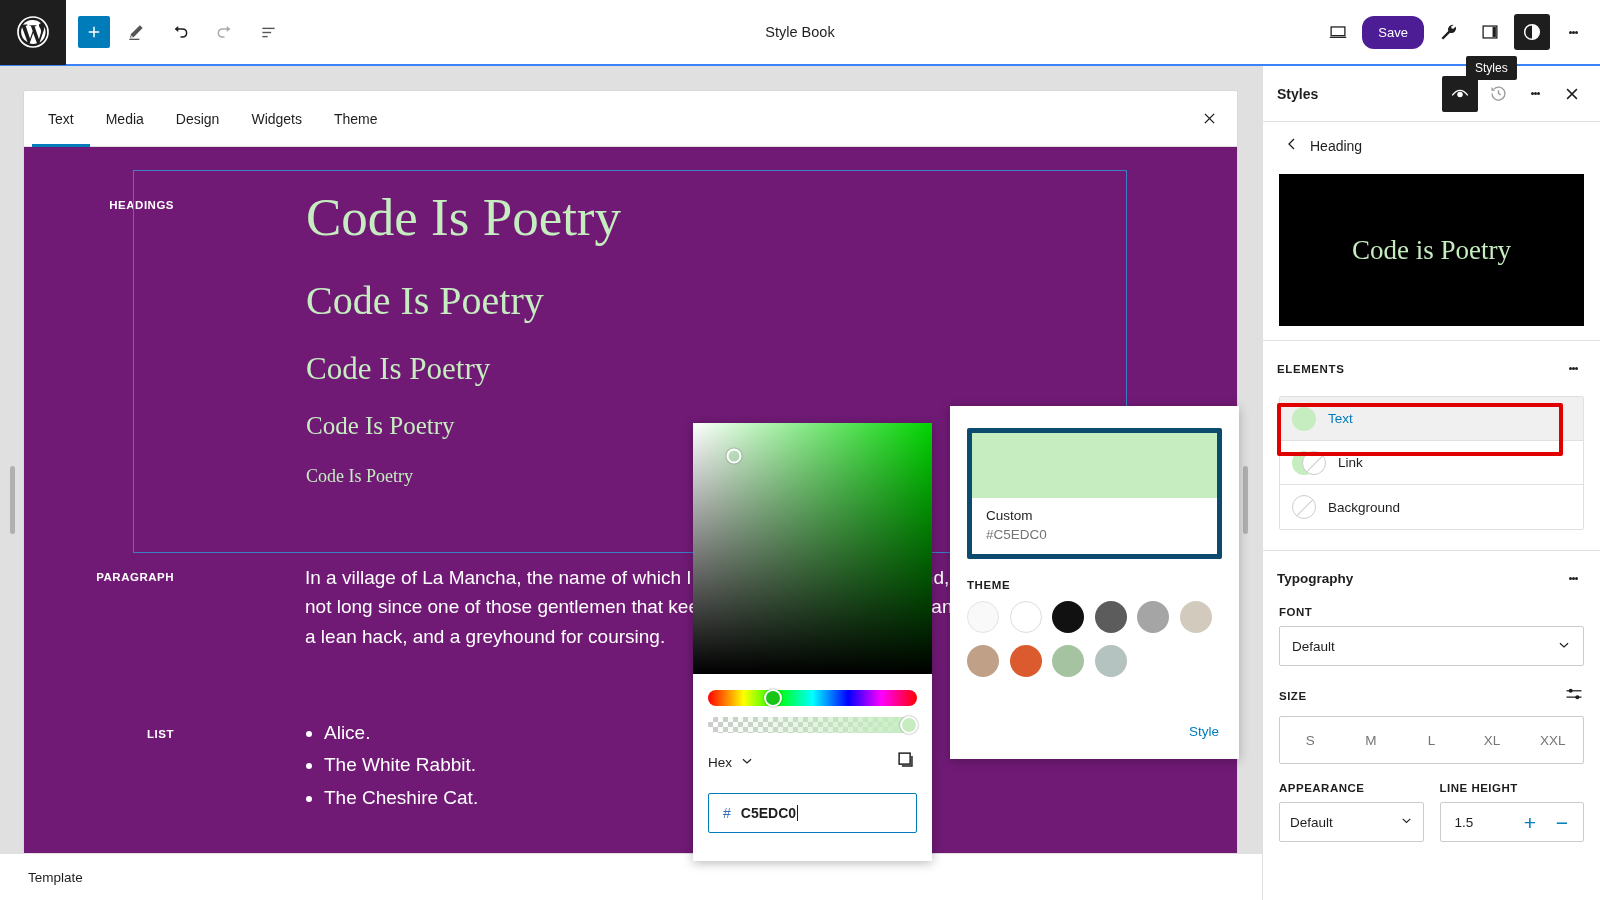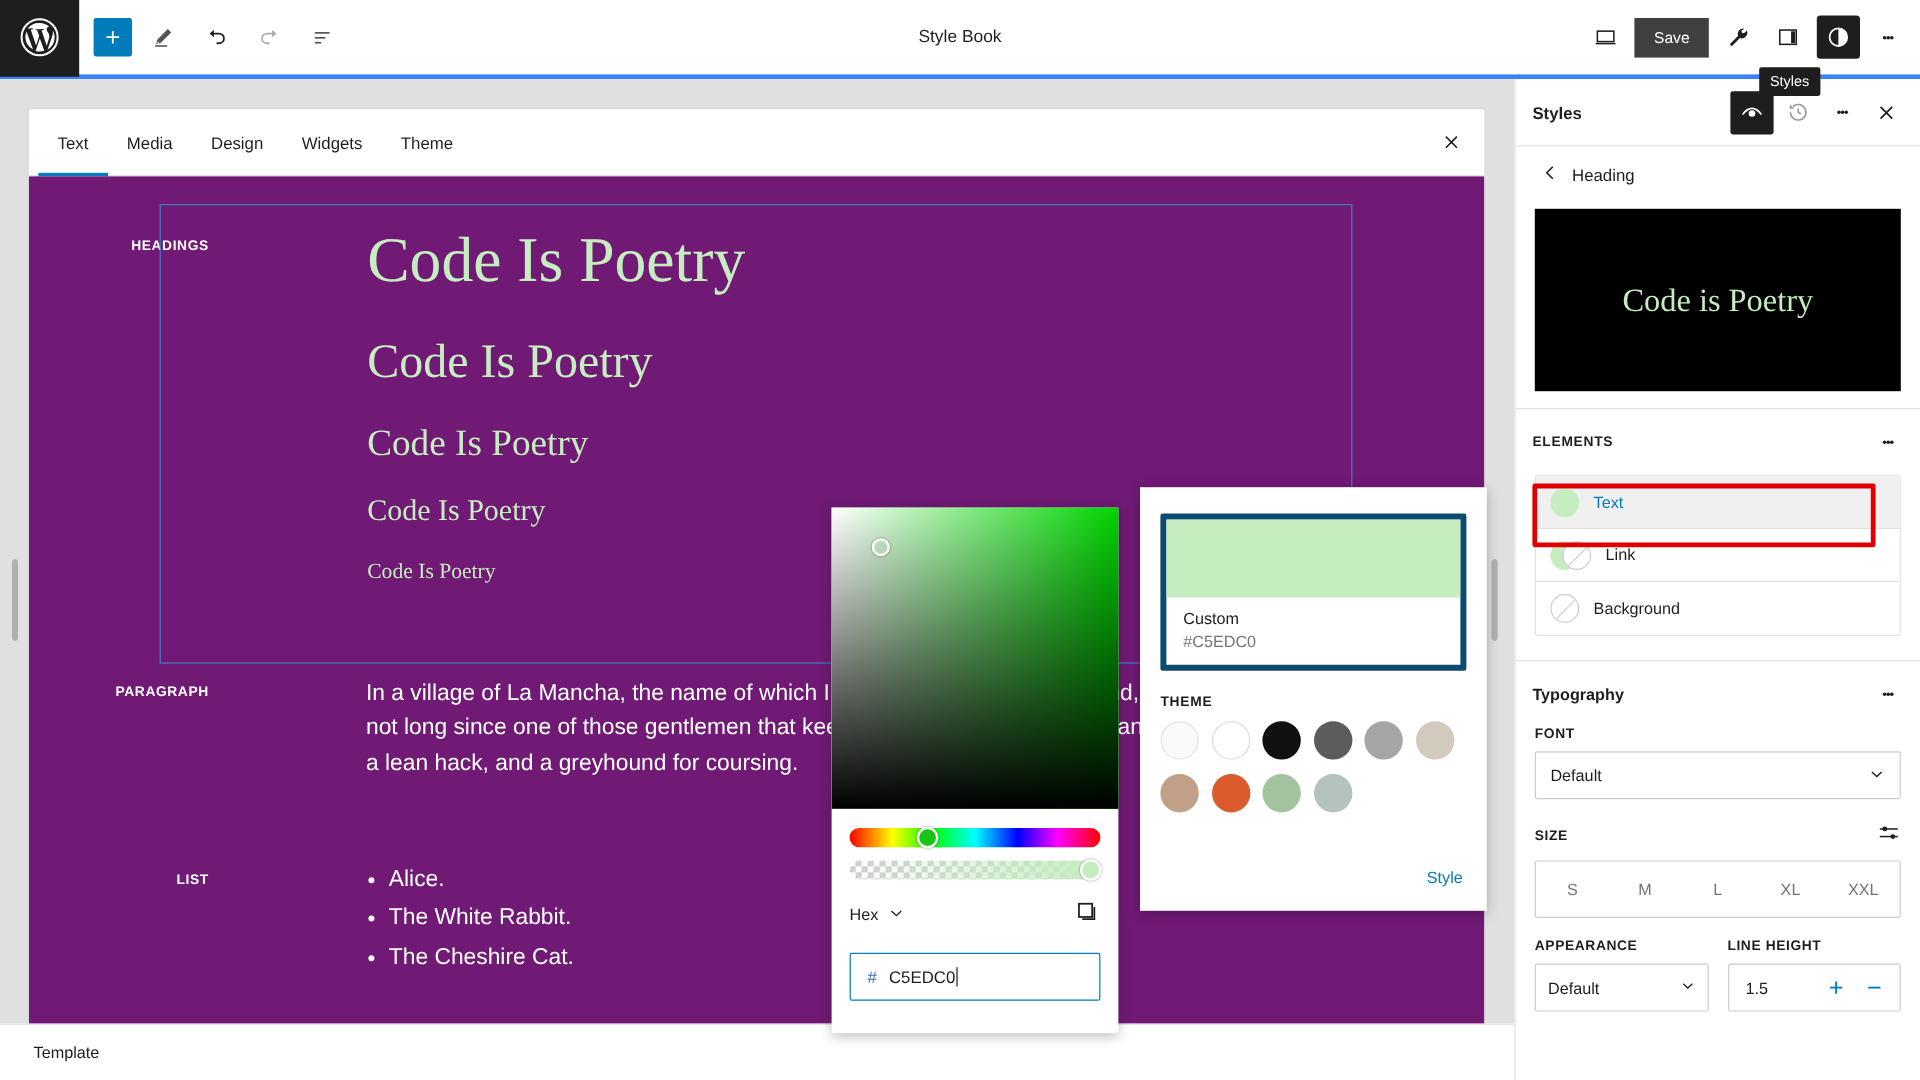--- a/index.html
+++ b/index.html
@@ -5,21 +5,21 @@
   * { box-sizing: border-box; margin: 0; padding: 0; }
   html, body {
     width: 1600px; height: 900px;
     font-family: "Liberation Sans", sans-serif;
     background: #fff; overflow: hidden;
   }
 
   
   .topbar {
     position: absolute; top: 0; left: 0; width: 1600px; height: 66px;
-    background: #fff; border-bottom: 4px solid #3b82f6;
+    background: #fff; border-bottom: 2px solid #3b82f6;
     display: flex; align-items: center;
   }
   .wp-logo-btn {
     width: 66px; height: 66px; background: #1e1e1e;
     display: flex; align-items: center; justify-content: center; flex: 0 0 66px;
   }
   .wp-logo-btn svg { display: block; }
   .tb-left { display: flex; align-items: center; gap: 8px; padding-left: 12px; }
   .tb-btn {
     width: 36px; height: 36px; border-radius: 2px;
@@ -29,21 +29,21 @@
   .tb-btn.add { background: #007cba; width: 32px; height: 32px; border-radius: 2px; }
   .tb-title {
     position: absolute; left: 0; right: 0; text-align: center;
     font-size: 14.5px; color: #1e1e1e; pointer-events: none;
   }
   .tb-right {
     margin-left: auto; display: flex; align-items: center; gap: 6px;
     padding-right: 10px; position: relative; z-index: 3;
   }
   .save-btn {
-    background: #404040; color: #fff; border: none; border-radius: 0;
+    background: #4c1d95; color: #fff; border: none; border-radius: 12px;
     font-size: 13px; font-family: inherit; padding: 9px 16px; cursor: pointer;
     font-weight: 400;
   }
   .tb-btn.active-dark {
     background: #1e1e1e; border-radius: 3px; width: 36px; height: 36px;
   }
   .kebab { width: 34px; height: 36px; display:flex; align-items:center; justify-content:center; cursor:pointer;}
   .kebab i { display:block; width:3px; height:3px; border-radius:50%; background:#1e1e1e; margin:1.4px 0; }
   .tooltip-styles {
     position: absolute; top: 56px; left: 1466px;
@@ -280,21 +280,21 @@
     display: flex; align-items: center; padding: 16px 15px 0 15px;
   }
   .hex-select { display: flex; align-items: center; gap: 8px; font-size: 13.5px; color:#1e1e1e; cursor:pointer;}
   .copy-btn { margin-left: auto; cursor: pointer; }
   .hex-input {
     margin: 18px 15px 0 15px; height: 40px; border: 1px solid #007cba;
     border-radius: 2px; display: flex; align-items: center; gap: 10px; padding-left: 14px;
     background: #fff;
   }
   .hex-input .hash { color: #3b6fb5; font-size: 14px; }
-  .hex-input .hexval { font-size: 14px; color: #1e1e1e; position: relative; }
+  .hex-input .hexval { font-size: 14px; color: #1e1e1e; position: relative; font-weight: bold; }
   .caret {
     display: inline-block; width: 1px; height: 16px; background: #1e1e1e;
     vertical-align: -3px; margin-left: 1px;
   }
 
   
   .palette {
     position: absolute; left: 950px; top: 406px; width: 289px; height: 353px;
     background: #fff; box-shadow: 0 2px 10px rgba(0,0,0,0.25); z-index: 45;
   }

